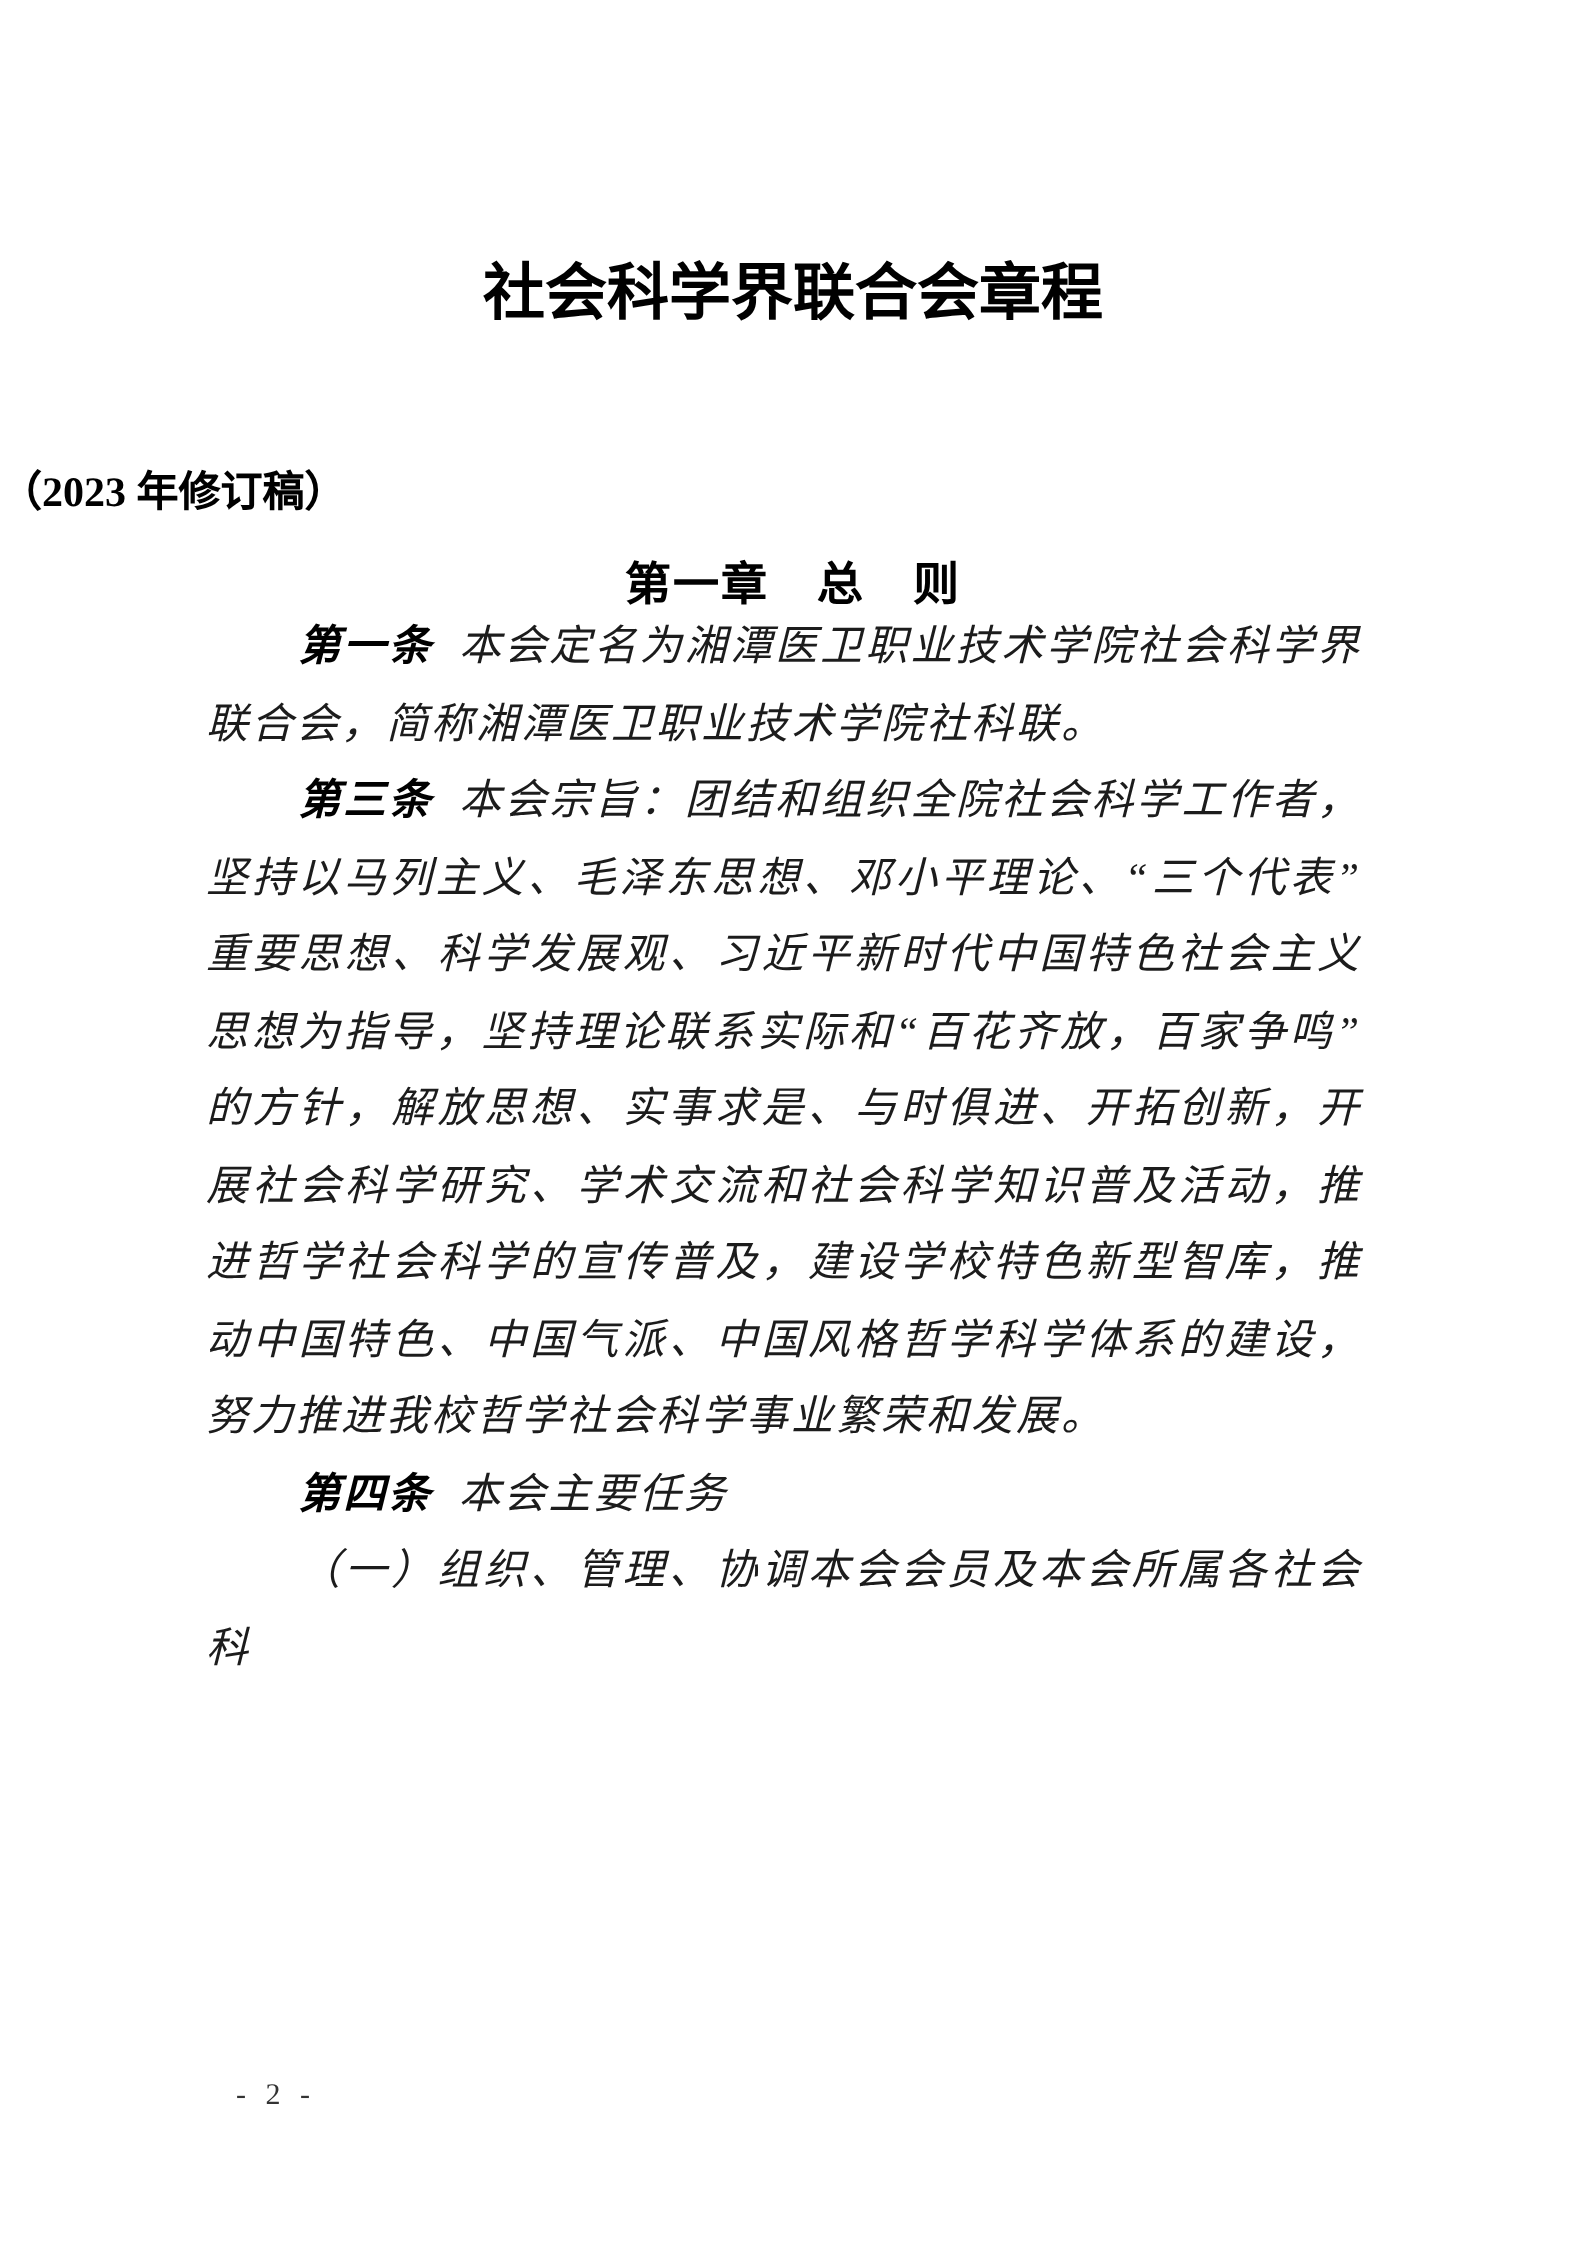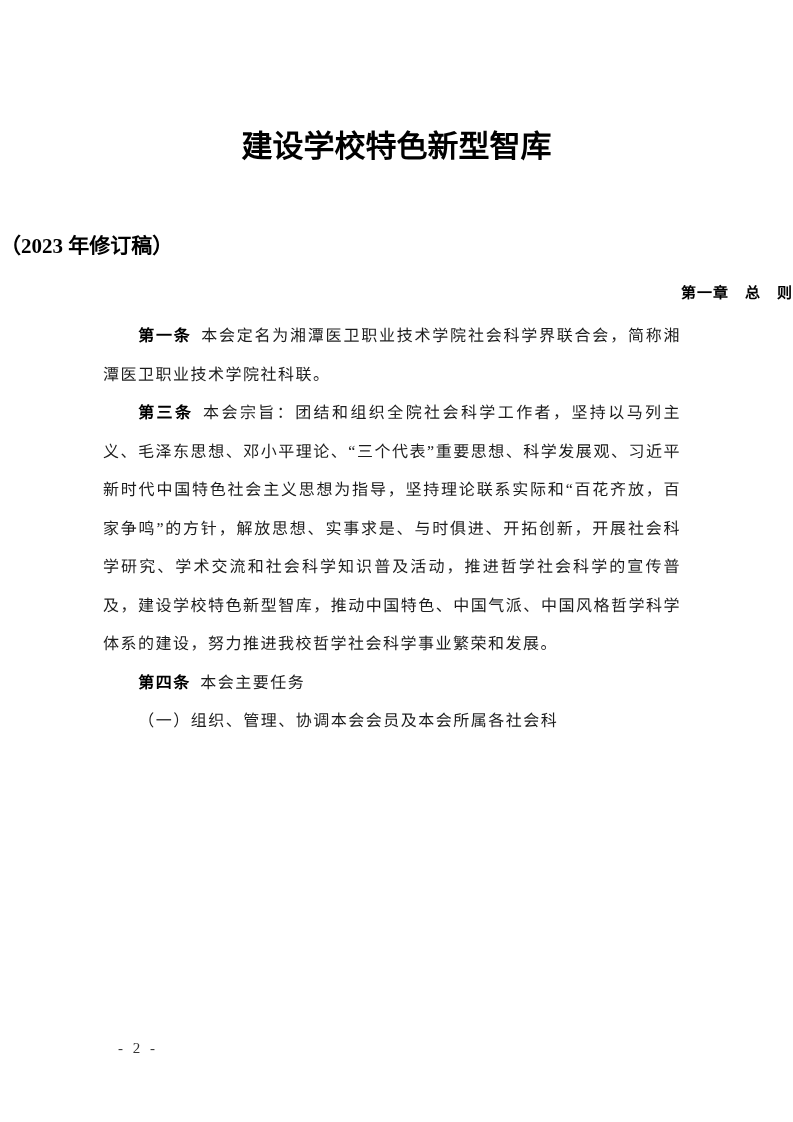--- a/index.html
+++ b/index.html
@@ -43,37 +43,38 @@
     font-size: 21px;
     line-height: 28px;
     color: #000000;
   }
   .chapter {
     position: absolute;
     top: 278px;
     left: 0;
     width: 100%;
     margin: 0;
-    text-align: right;
+    text-align: center;
     font-family: Liberation Serif, serif;
     font-weight: bold;
-    font-size: 15px;
+    font-size: 23px;
     line-height: 30px;
     letter-spacing: 1px;
     color: #000000;
   }
   .body-block {
     position: absolute;
-    top: 317px;
+    top: 304px;
     left: 103px;
     width: 578px;
-    font-size: 16px;
+    font-size: 21px;
     line-height: 38.5px;
     letter-spacing: 1.5px;
     color: #1c1c1c;
+    font-style: italic;
   }
   .para {
     margin: 0;
     text-align: justify;
     text-justify: inter-ideograph;
     text-indent: 2.2em;
   }
   .article-label {
     font-weight: bold;
     color: #000000;
@@ -88,21 +89,21 @@
     color: #333333;
     font-family: "Liberation Serif", "DejaVu Serif", serif;
   }
 </style>
 </head>
 <body>
 
 <div class="page">
 
   <h1 class="doc-title">
-    <span class="title-line">建设学校特色新型智库</span>
+    <span class="title-line">社会科学界联合会章程</span>
   </h1>
 
   <div class="subtitle">（2023 年修订稿）</div>
 
   <h2 class="chapter">第一章　总　则</h2>
 
   <div class="body-block" id="body-block">
       <p class="para"><span class="article-label">第一条</span>本会定名为湘潭医卫职业技术学院社会科学界联合会，简称湘潭医卫职业技术学院社科联。</p>
       <p class="para"><span class="article-label">第三条</span>本会宗旨：团结和组织全院社会科学工作者，坚持以马列主义、毛泽东思想、邓小平理论、“三个代表”重要思想、科学发展观、习近平新时代中国特色社会主义思想为指导，坚持理论联系实际和“百花齐放，百家争鸣”的方针，解放思想、实事求是、与时俱进、开拓创新，开展社会科学研究、学术交流和社会科学知识普及活动，推进哲学社会科学的宣传普及，建设学校特色新型智库，推动中国特色、中国气派、中国风格哲学科学体系的建设，努力推进我校哲学社会科学事业繁荣和发展。</p>
       <p class="para"><span class="article-label">第四条</span>本会主要任务</p>

